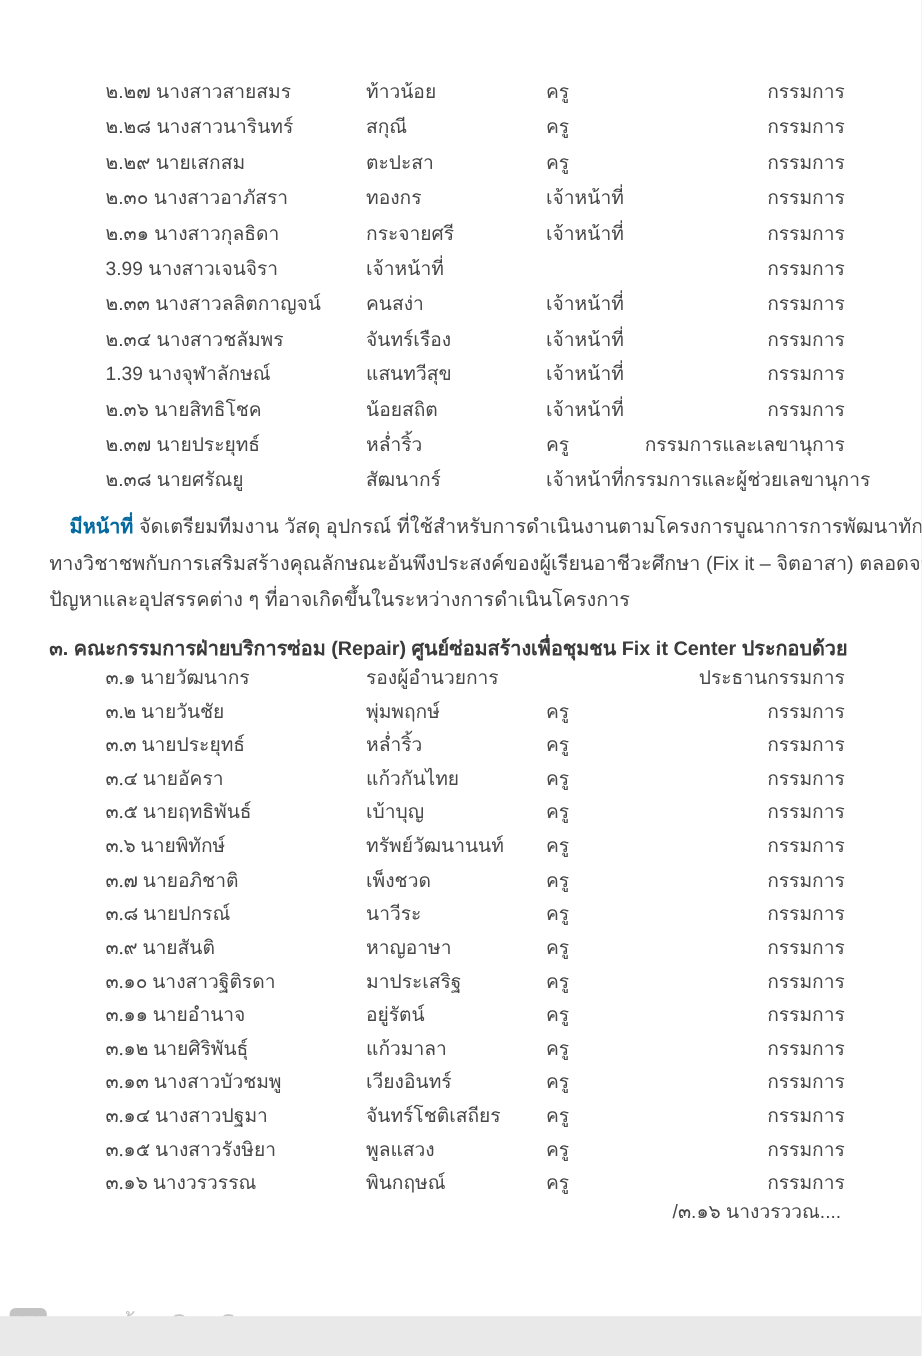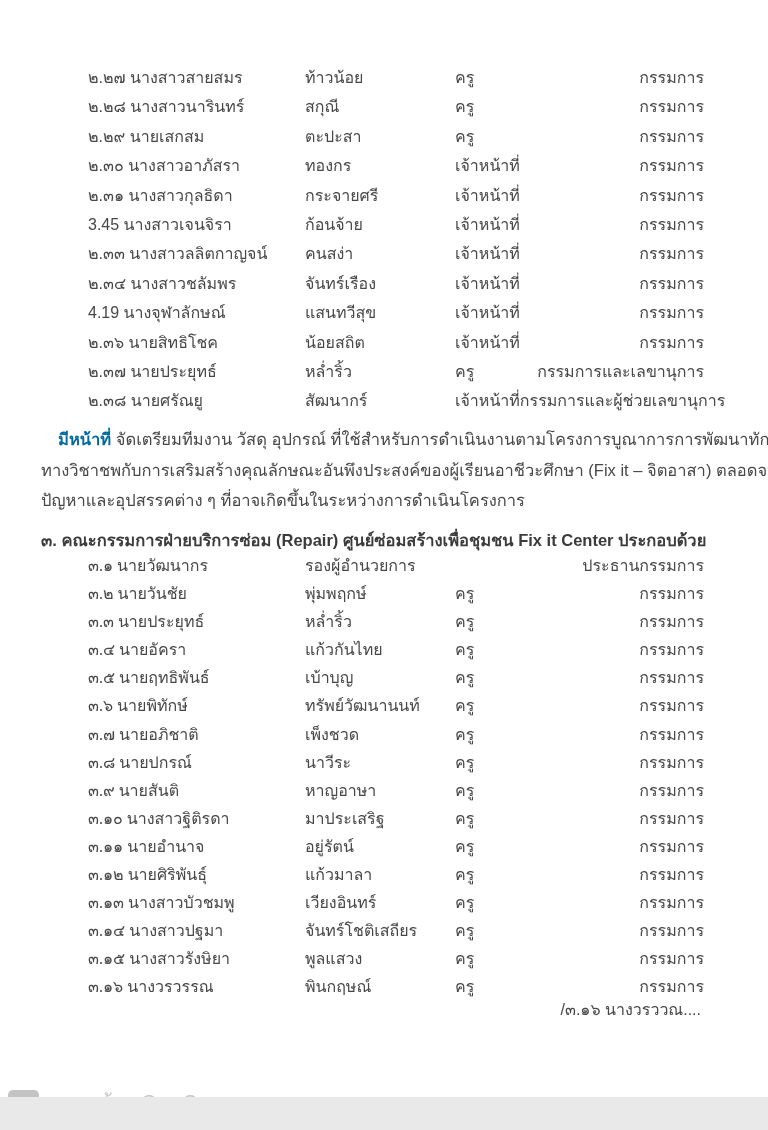--- a/index.html
+++ b/index.html
@@ -98,42 +98,41 @@
   </div>
 
   <div class="row">
     <span class="c-name">๒.๓๑ นางสาวกุลธิดา</span>
     <span class="c-surname">กระจายศรี</span>
     <span class="c-position">เจ้าหน้าที่</span>
     <span class="c-role">กรรมการ</span>
   </div>
 
   <div class="row">
-    <span class="c-name">3.45 นางสาวเจนจิรา</span>
-    <span class="c-surname">ก้อนจ้าย</span>
+    <span class="c-name">3.99 นางสาวเจนจิรา</span>
     <span class="c-position">เจ้าหน้าที่</span>
     <span class="c-role">กรรมการ</span>
   </div>
 
   <div class="row">
     <span class="c-name">๒.๓๓ นางสาวลลิตกาญจน์</span>
     <span class="c-surname">คนสง่า</span>
     <span class="c-position">เจ้าหน้าที่</span>
     <span class="c-role">กรรมการ</span>
   </div>
 
   <div class="row">
     <span class="c-name">๒.๓๔ นางสาวชลัมพร</span>
     <span class="c-surname">จันทร์เรือง</span>
     <span class="c-position">เจ้าหน้าที่</span>
     <span class="c-role">กรรมการ</span>
   </div>
 
   <div class="row">
-    <span class="c-name">4.19 นางจุฬาลักษณ์</span>
+    <span class="c-name">1.39 นางจุฬาลักษณ์</span>
     <span class="c-surname">แสนทวีสุข</span>
     <span class="c-position">เจ้าหน้าที่</span>
     <span class="c-role">กรรมการ</span>
   </div>
 
   <div class="row">
     <span class="c-name">๒.๓๖ นายสิทธิโชค</span>
     <span class="c-surname">น้อยสถิต</span>
     <span class="c-position">เจ้าหน้าที่</span>
     <span class="c-role">กรรมการ</span>

